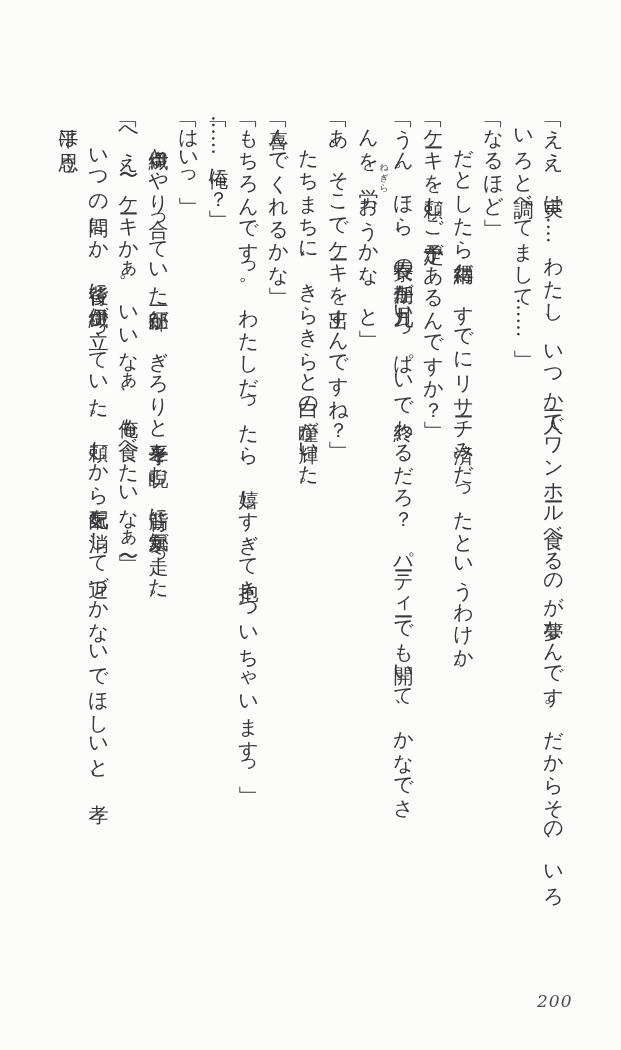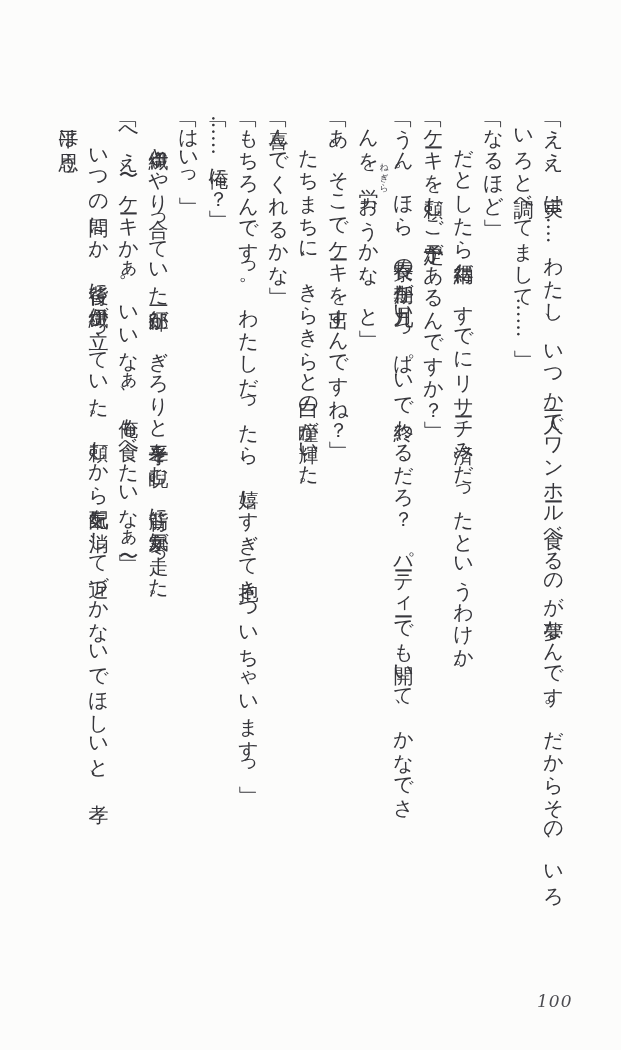--- a/index.html
+++ b/index.html
@@ -72,14 +72,14 @@
     <p class="line indent">たちまちに、きらきらと白の瞳が輝いた。</p>
     <p class="line">「喜んでくれるかな」</p>
     <p class="line">「もちろんですっ。わたしだったら、嬉しすぎて抱きついちゃいますっ」</p>
     <p class="line">「……俺に？」</p>
     <p class="line">「はいっ」</p>
     <p class="line indent">伊織とやり合っていた征一郎が、ぎろりと孝平を睨む。背筋に寒気が走った。</p>
     <p class="line">「へえ〜、ケーキかぁ。いいなぁ、俺も食べたいなぁ〜」</p>
     <p class="line indent">いつの間にか、背後に伊織が立っていた。頼むから気配を消して近づかないでほしいと、孝</p>
     <p class="line">平は思う。</p>
   </div>
-  <div class="page-number">100</div>
+  <div class="page-number">200</div>
 </div>
 
 </body></html>

